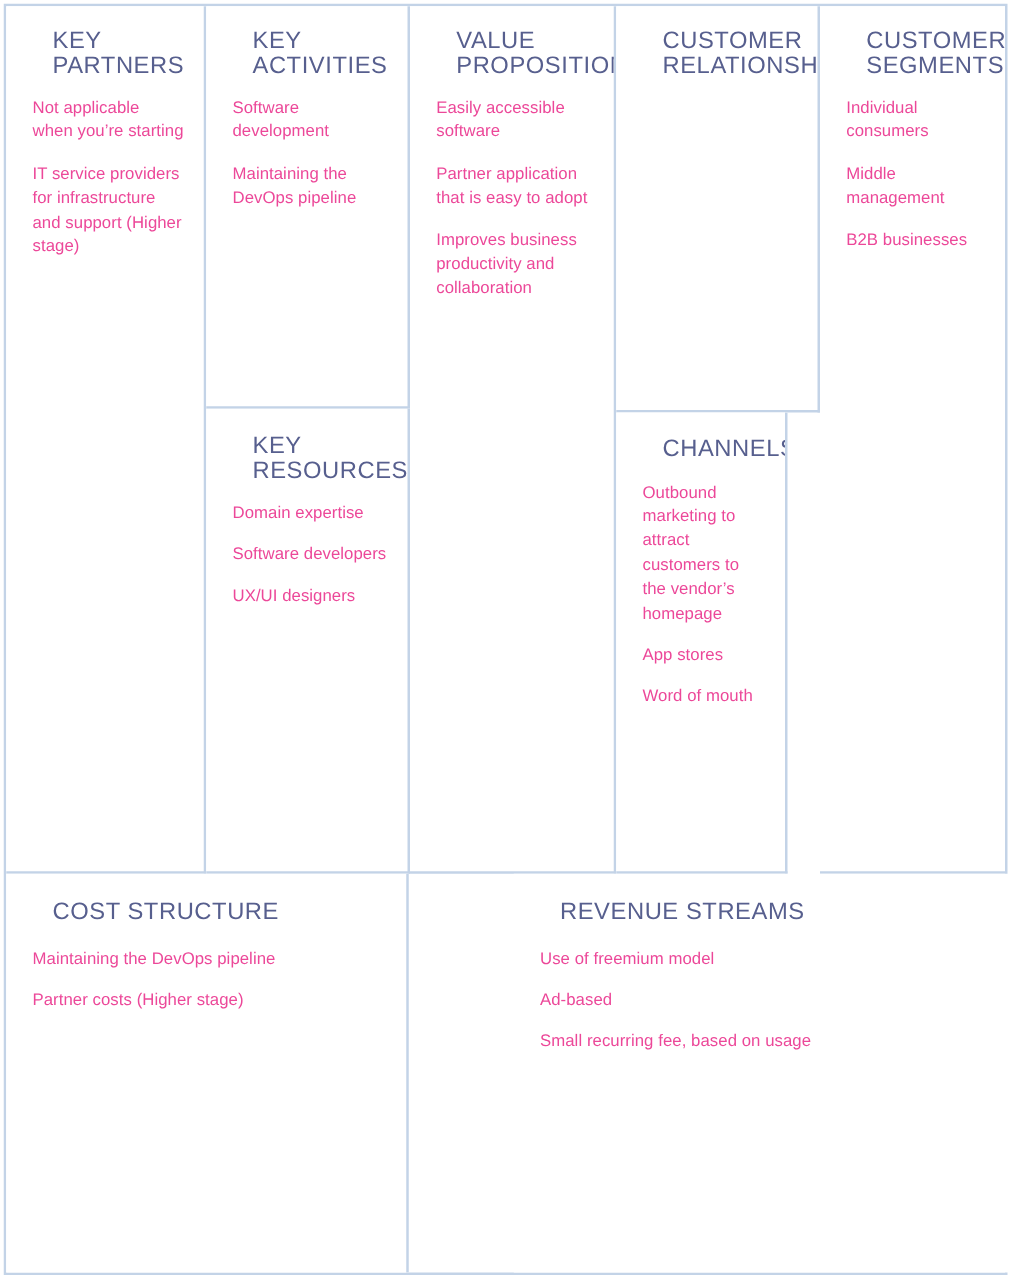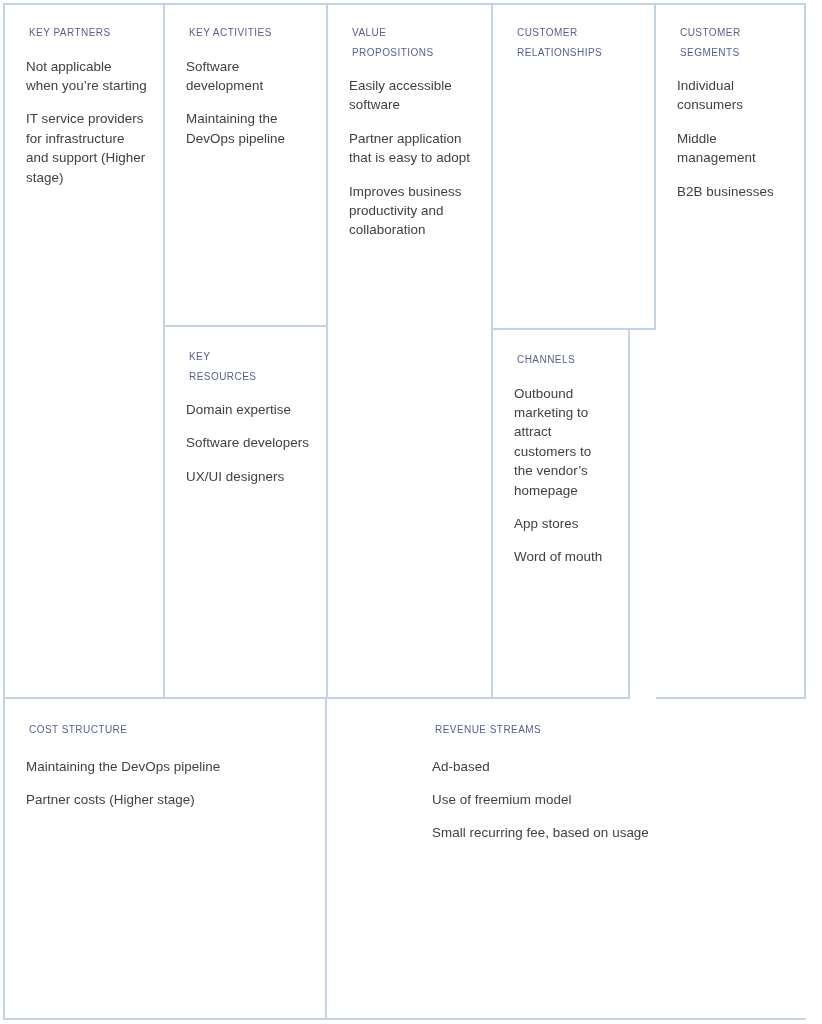--- a/index.html
+++ b/index.html
@@ -35,39 +35,39 @@
     overflow: hidden;
   }
   .bd-r { border-right: 2px solid #c3d3e7; }
   .bd-b { border-bottom: 2px solid #c3d3e7; }
 
   .block-inner {
     padding: 18px 16px 10px 21px;
   }
 
   h2.block-title {
-    margin: 0 0 14px 3px;
-    font-size: 10px;
+    margin: 0 0 14px 16px;
+    font-size: 19px;
     font-weight: 400;
     letter-spacing: 0.45px;
     line-height: 19.5px;
     color: #575f8e;
     text-transform: uppercase;
     white-space: pre-line;
   }
 
   ul.items {
     margin: 0;
     padding: 0;
     list-style: none;
   }
   ul.items li {
     font-size: 13.4px;
     line-height: 19.4px;
-    color: #404040;
+    color: #ec4899;
     margin: 0 0 14px 0;
     letter-spacing: 0.05px;
   }
   ul.items li:last-child { margin-bottom: 0; }
 
   
   
   #key-partners            { left: 0px;   top: 0px;   width: 160px; height: 694px; }
   #key-activities          { left: 160px; top: 0px;   width: 163px; height: 322px; }
   #key-resources           { left: 160px; top: 322px; width: 163px; height: 372px; }
@@ -176,20 +176,20 @@
         <li>Maintaining the DevOps pipeline</li>
         <li>Partner costs (Higher stage)</li>
       </ul>
     </div>
   </section>
 
   <section class="block" id="revenue-streams">
     <div class="block-inner">
       <h2 class="block-title">REVENUE STREAMS</h2>
       <ul class="items">
+        <li>Use of freemium model</li>
         <li>Ad-based</li>
-        <li>Use of freemium model</li>
         <li>Small recurring fee, based on usage</li>
       </ul>
     </div>
   </section>
 
 </div>
 
 </body></html>

